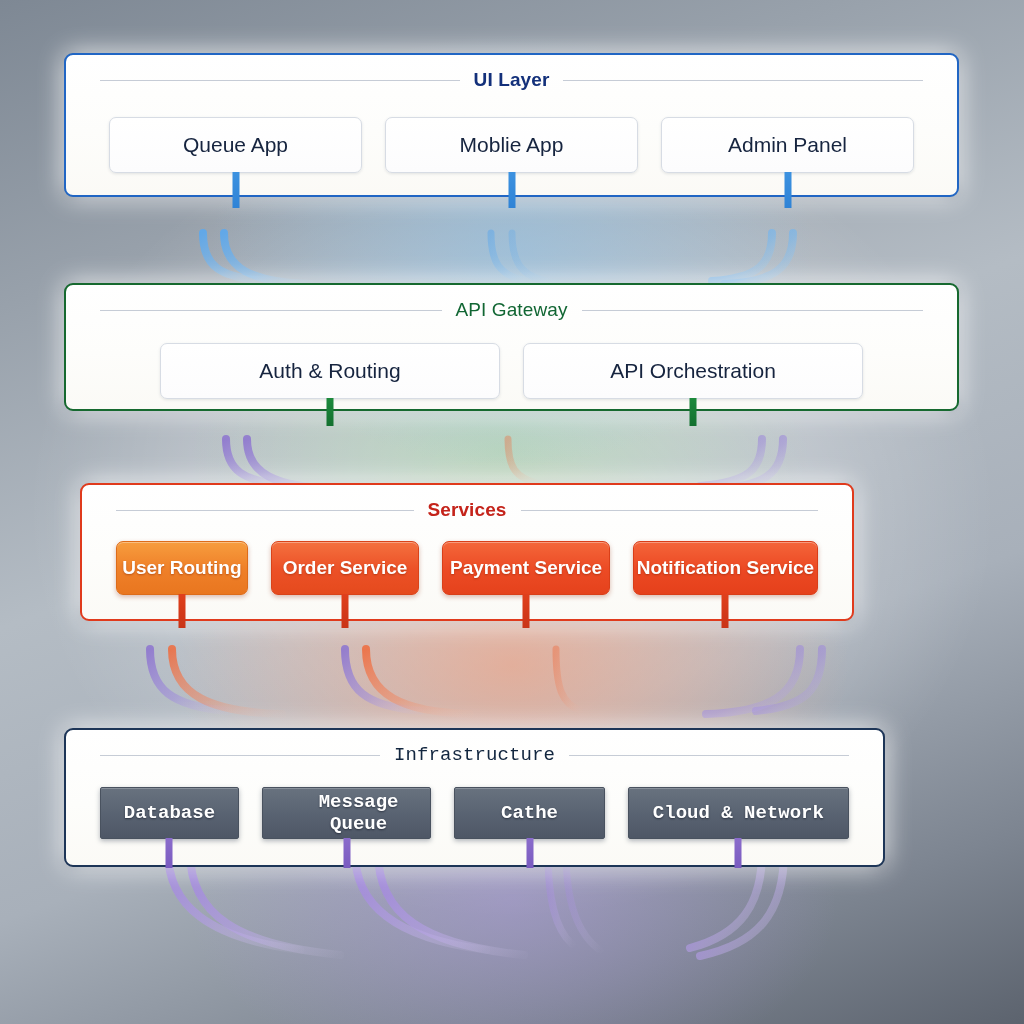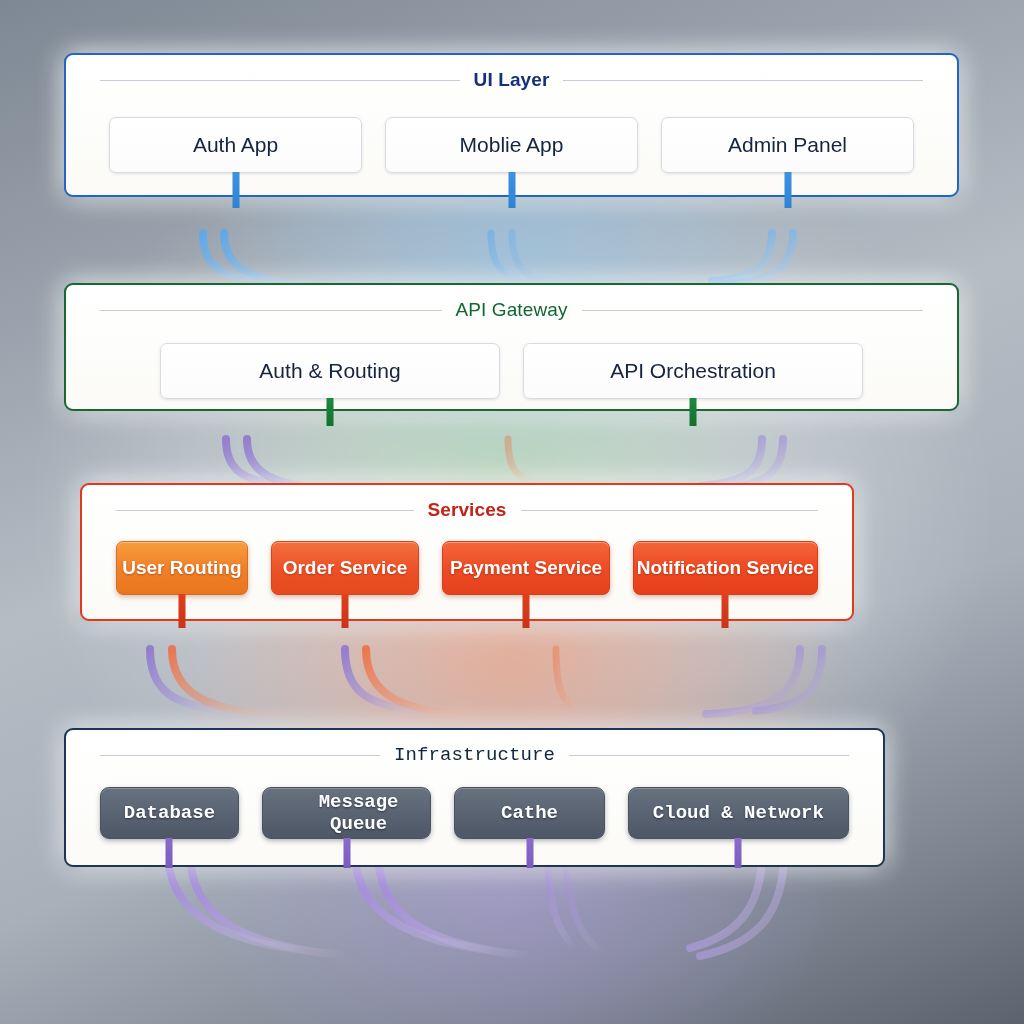--- a/index.html
+++ b/index.html
@@ -107,21 +107,21 @@
     text-shadow: 0 1px 2px rgba(120,30,0,0.45);
     box-shadow: 0 2px 5px rgba(150,50,20,0.33), inset 0 1px 0 rgba(255,255,255,0.35);
   }
   .svc-1 { background: linear-gradient(180deg, #f79d3e 0%, #ef8029 52%, #e9761f 100%); border: 1px solid #dd6c1a; width: 172px; }
   .svc-2 { background: linear-gradient(180deg, #f4713f 0%, #ec5127 52%, #e54a1d 100%); border: 1px solid #d9441a; width: 194px; }
   .svc-3 { background: linear-gradient(180deg, #f4673a 0%, #ec4b25 52%, #e5421c 100%); border: 1px solid #d93f19; width: 219px; }
   .svc-4 { background: linear-gradient(180deg, #f4653a 0%, #ec4923 52%, #e5401b 100%); border: 1px solid #d93d18; width: 242px; }
 
   .node-infra {
     height: 52px;
-    border-radius: 9px;
+    border-radius: 2px;
     background: linear-gradient(180deg, #68727f 0%, #596372 52%, #4e5766 100%);
     border: 1px solid #49525f;
     color: #ffffff;
     font-size: 19px;
     font-weight: bold;
     text-shadow: 0 1px 2px rgba(10,15,30,0.55);
     box-shadow: 0 2px 5px rgba(35,45,65,0.35), inset 0 1px 0 rgba(255,255,255,0.22);
   }
   .inf-1 { width: 168px; }
   .inf-2 { width: 200px; padding-left: 24px; }
@@ -209,21 +209,21 @@
   </svg>
 
   <div class="panel panel-ui">
     <div class="panel-title">
       <span class="rule"></span>
       <span class="txt t-ui">UI Layer</span>
       <span class="rule"></span>
     </div>
     <div class="row row-ui">
       <div class="node node-light">
-        <span>Auth App</span>
+        <span>Queue App</span>
         <span class="stem stem-ui"></span>
       </div>
       <div class="node node-light">
         <span>Moblie App</span>
         <span class="stem stem-ui"></span>
       </div>
       <div class="node node-light">
         <span>Admin Panel</span>
         <span class="stem stem-ui"></span>
       </div>

